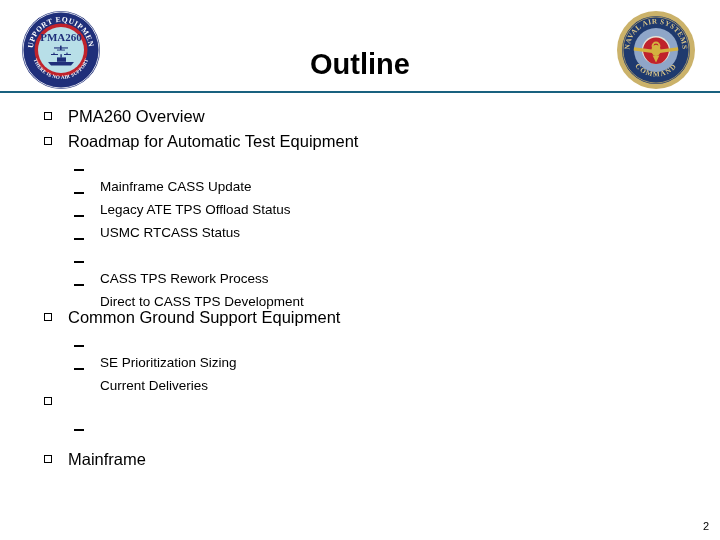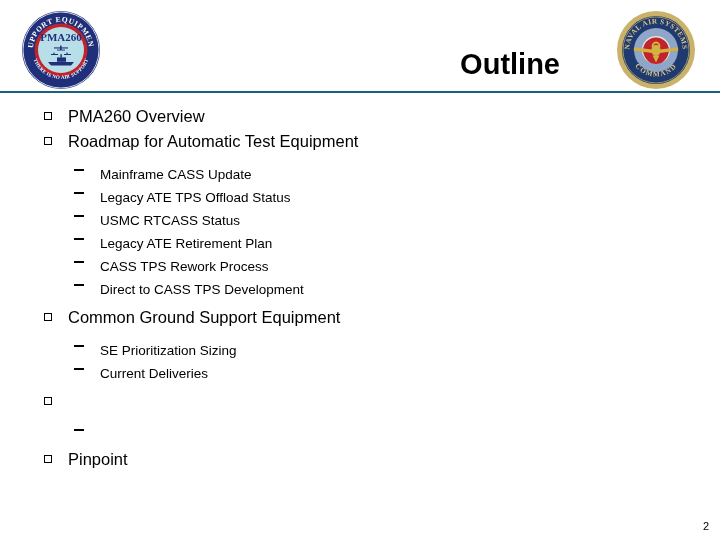--- a/index.html
+++ b/index.html
@@ -25,21 +25,21 @@
     position: absolute;
     left: 0; top: 0;
     width: 720px;
     height: 92px;
   }
   #slide-title {
     position: absolute;
     left: 160px;
     top: 26px;
     width: 400px;
-    text-align: right;
+    text-align: center;
     font-size: 29px;
     font-weight: bold;
     color: #000000;
     letter-spacing: 0px;
     line-height: 38px;
     white-space: nowrap;
   }
   #header-rule {
     position: absolute;
     left: 0;
@@ -111,21 +111,21 @@
     position: absolute;
     left: 74px;
     top: 10px;
     width: 10px;
     height: 1.6px;
     background: #000000;
   }
   .l2 .txt {
     position: absolute;
     left: 100px;
-    top: 4px;
+    top: 16px;
   }
   .gap-sm { height: 8px; }
   .gap-xs { height: 5px; }
 
   
   #page-number {
     position: absolute;
     right: 11px;
     bottom: 8px;
     font-size: 11px;
@@ -230,21 +230,20 @@
     <div class="l2">
       <span class="marker"></span>
       <span class="txt">Legacy ATE TPS Offload Status</span>
     </div>
     <div class="l2">
       <span class="marker"></span>
       <span class="txt">USMC RTCASS Status</span>
     </div>
     <div class="l2">
       <span class="marker"></span>
-      <span class="txt">Legacy ATE Retirement Plan</span>
     </div>
     <div class="l2">
       <span class="marker"></span>
       <span class="txt">CASS TPS Rework Process</span>
     </div>
     <div class="l2">
       <span class="marker"></span>
       <span class="txt">Direct to CASS TPS Development</span>
     </div>
 
@@ -271,18 +270,18 @@
     </div>
     <div class="gap-xs"></div>
     <div class="l2">
       <span class="marker"></span>
     </div>
 
     <div class="gap-xs"></div>
 
     <div class="l1">
       <span class="marker"></span>
-      <span class="txt">Pinpoint</span>
+      <span class="txt">Mainframe</span>
     </div>
   </div>
 
   <div id="page-number">2</div>
 </div>
 
 </body></html>

